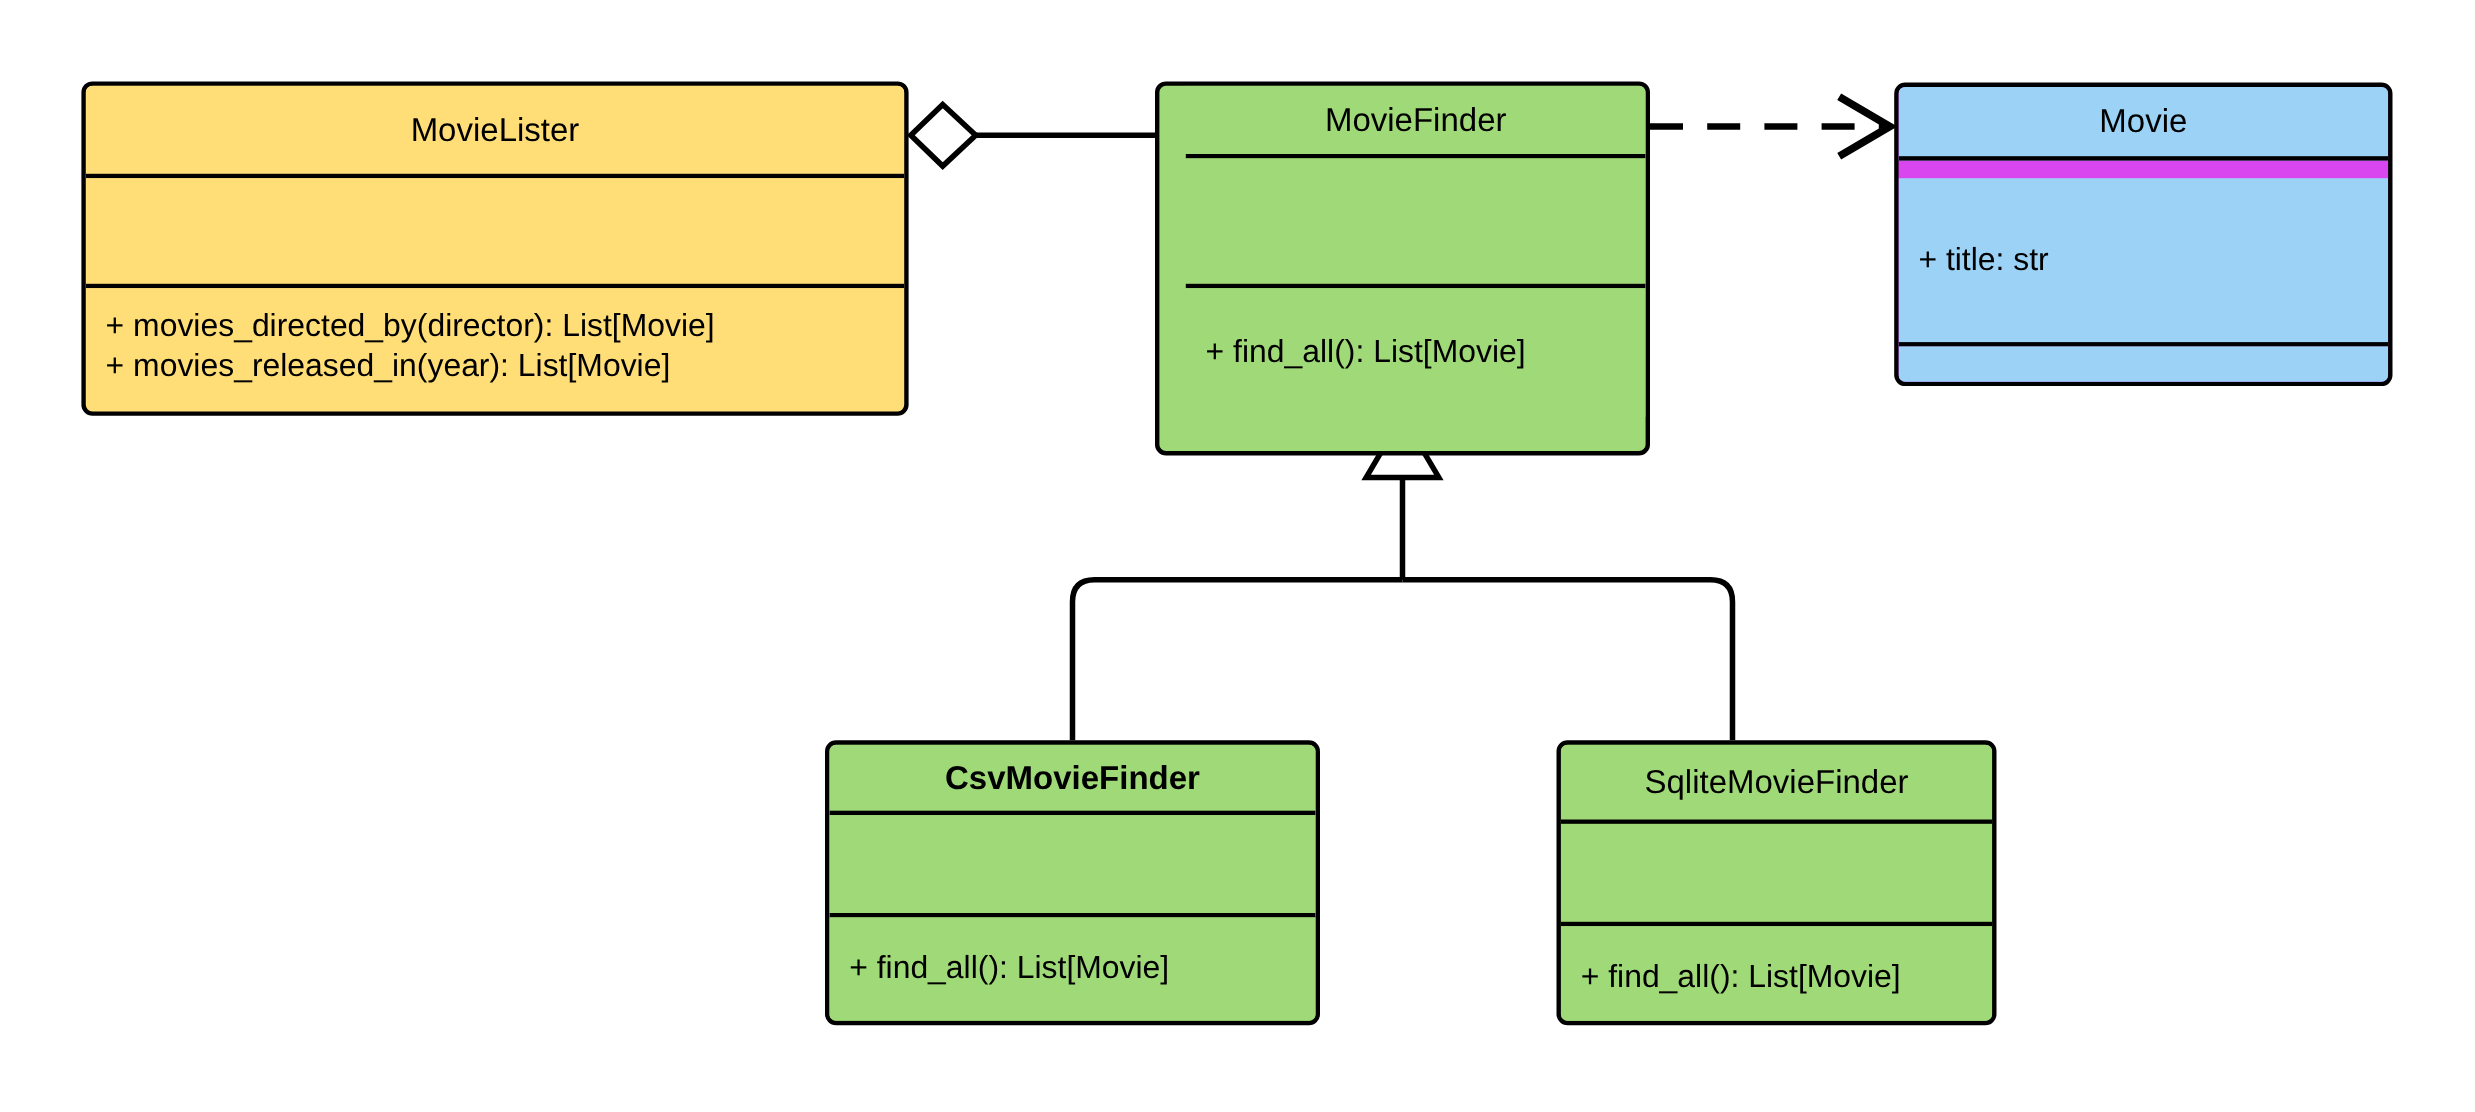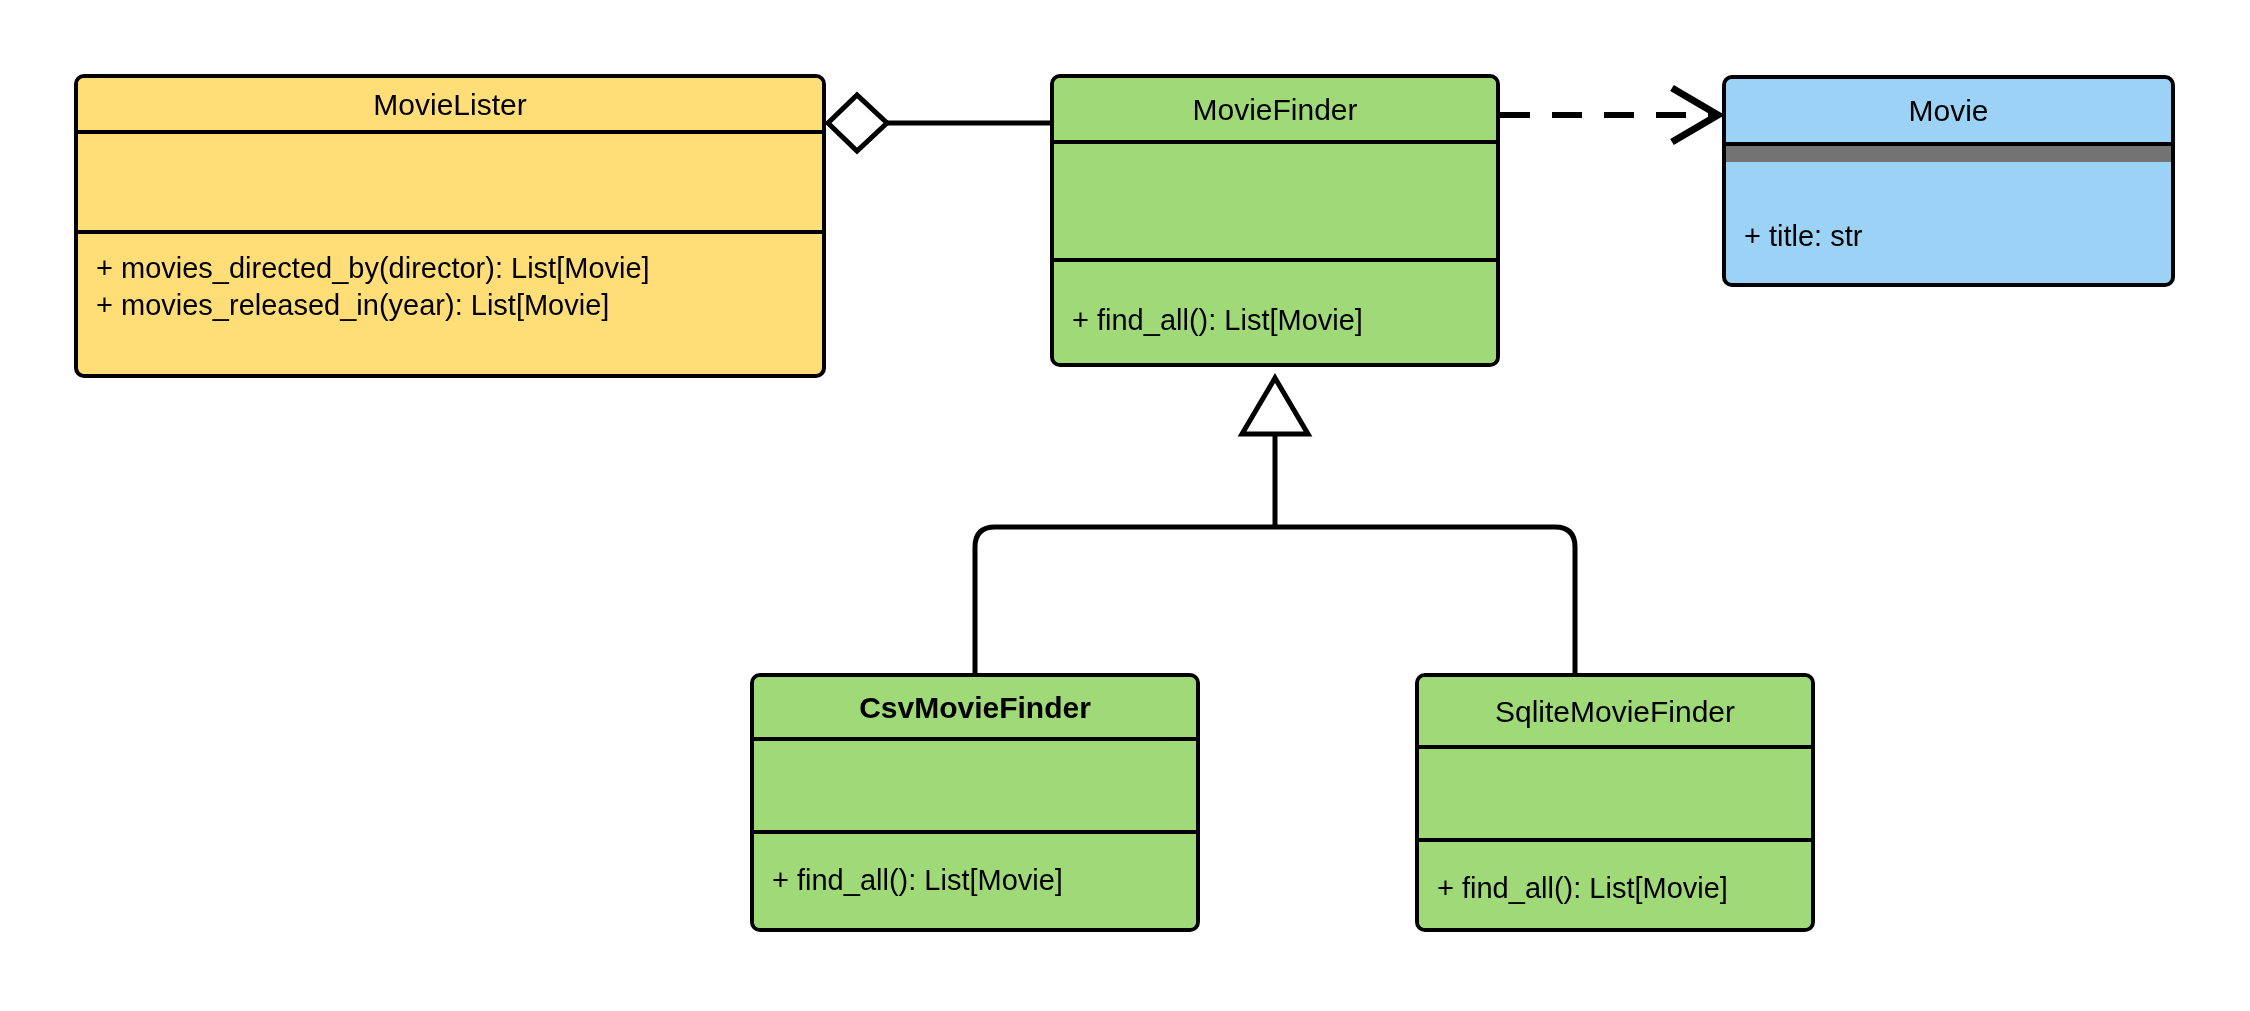--- a/index.html
+++ b/index.html
@@ -85,41 +85,41 @@
 
       <line x1="1275" y1="434" x2="1275" y2="527" stroke="#000000" stroke-width="5"></line>
 
       <path d="M 1275 527 L 995 527 Q 975 527 975 547 L 975 673" fill="none" stroke="#000000" stroke-width="5" stroke-linecap="butt"></path>
 
       <path d="M 1275 527 L 1555 527 Q 1575 527 1575 547 L 1575 673" fill="none" stroke="#000000" stroke-width="5" stroke-linecap="butt"></path>
     </g>
   </svg>
 
   <div class="uml-class" id="box-movie-lister" style="left:74px; top:74px; width:752px; height:304px; background:#FFDD77;">
-    <div class="compartment" style="height:56px; background:#FFDD77;">
+    <div class="compartment" style="height:84px; background:#FFDD77;">
       <div class="class-name">MovieLister</div>
     </div>
     <div class="compartment" style="height:100px; background:#FFDD77;"></div>
     <div class="compartment" style="height:106px; background:#FFDD77;">
       <div class="member-line">+ movies_directed_by(director): List[Movie]</div>
       <div class="member-line">+ movies_released_in(year): List[Movie]</div>
     </div>
   </div>
 
-  <div class="uml-class" id="box-movie-finder" style="left:1050px; top:74px; width:450px; height:293px; background:#A0D978;">
+  <div class="uml-class" id="box-movie-finder" style="left:1050px; top:74px; width:450px; height:340px; background:#A0D978;padding-left:24px;">
     <div class="compartment" style="height:66px; background:#A0D978;">
       <div class="class-name">MovieFinder</div>
     </div>
     <div class="compartment" style="height:118px; background:#A0D978;"></div>
     <div class="compartment" style="height:117px; background:#A0D978;">
       <div class="member-line">+ find_all(): List[Movie]</div>
     </div>
   </div>
 
-  <div class="uml-class" id="box-movie" style="left:1722px; top:75px; width:453px; height:212px; background:#737373;">
+  <div class="uml-class" id="box-movie" style="left:1722px; top:75px; width:453px; height:276px; background:#d946ef;">
     <div class="compartment" style="height:67px; background:#9BD2F5;">
       <div class="class-name">Movie</div>
     </div>
     <div class="compartment" style="height:153px; background:#9BD2F5;margin-top:16px;">
       <div class="member-line">+ title: str</div>
     </div>
     <div class="compartment" style="height:80px; background:#9BD2F5;"></div>
   </div>
 
   <div class="uml-class" id="box-csv-movie-finder" style="left:750px; top:673px; width:450px; height:259px; background:#A0D978;">

